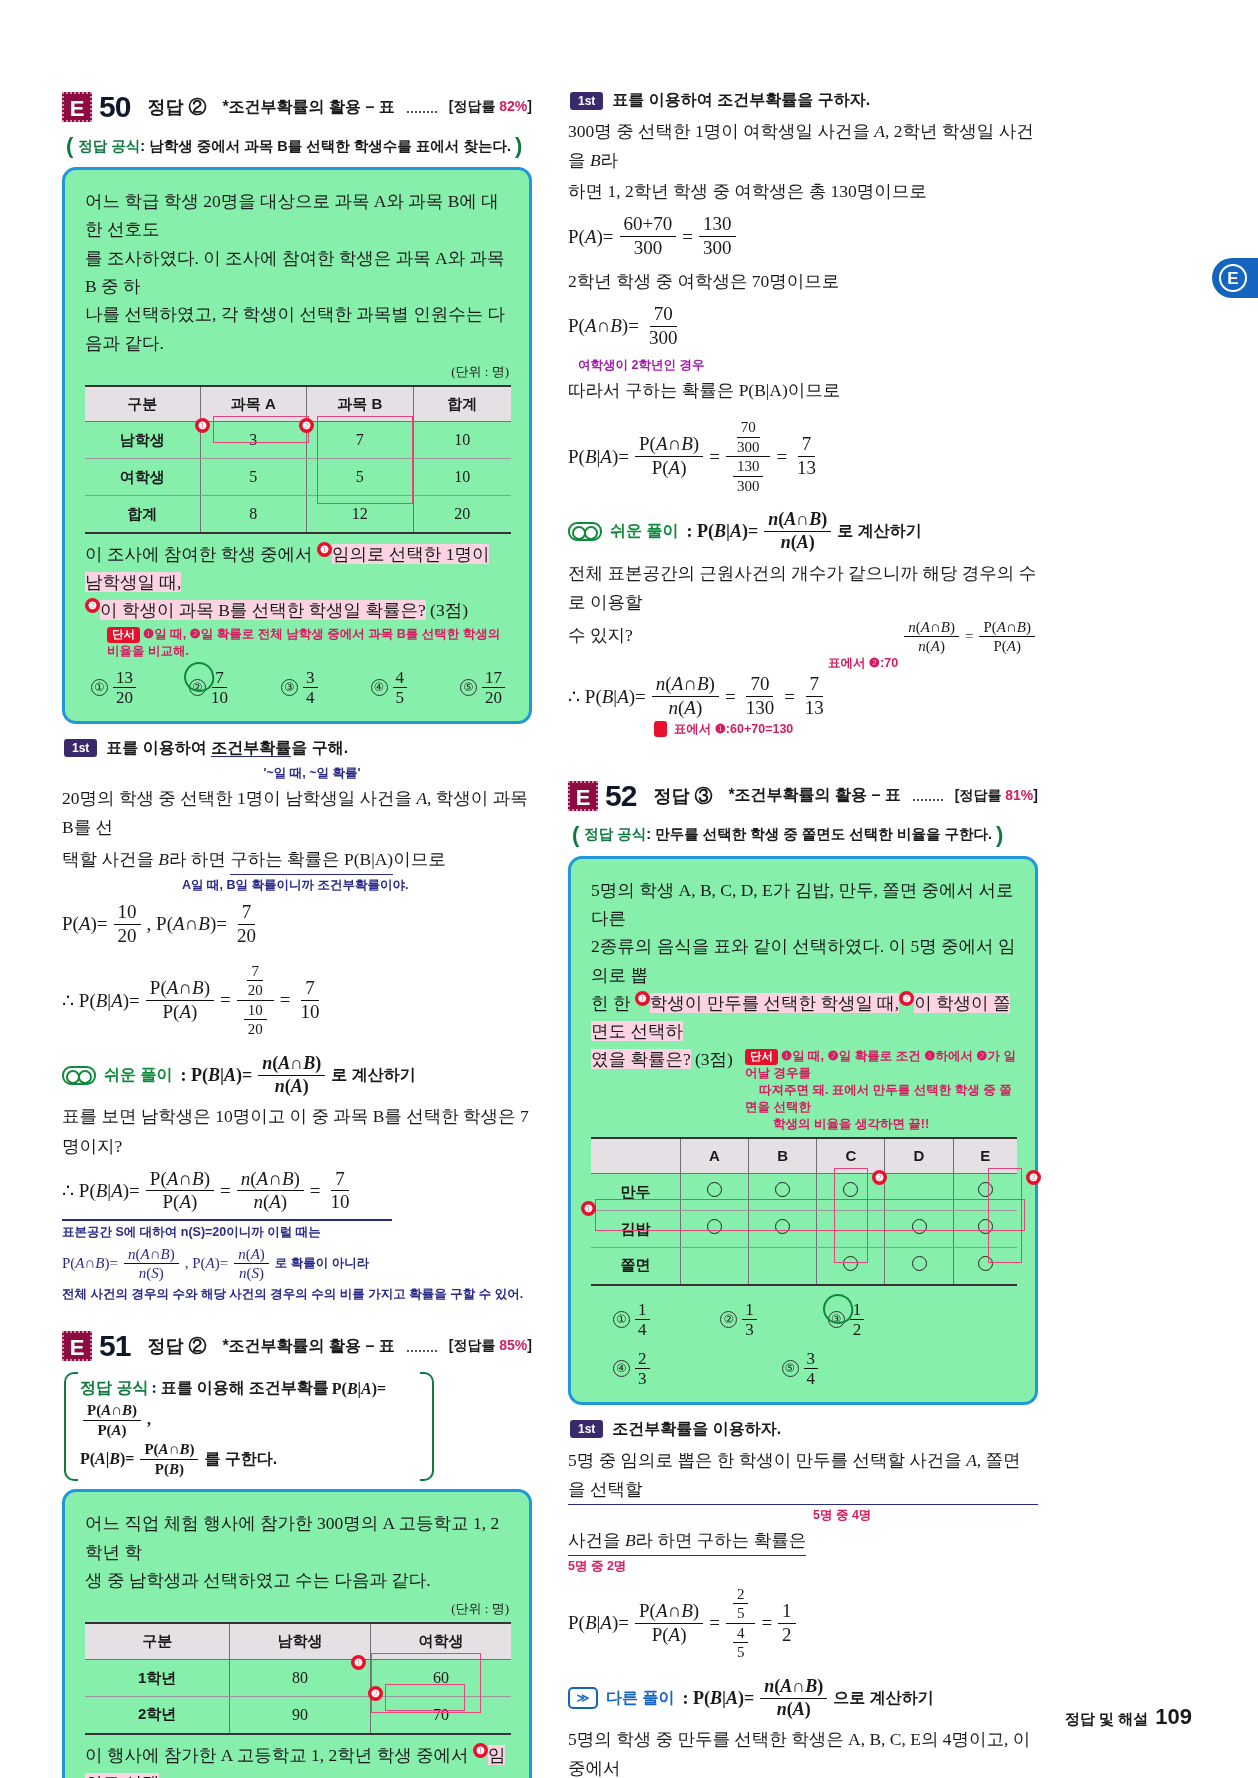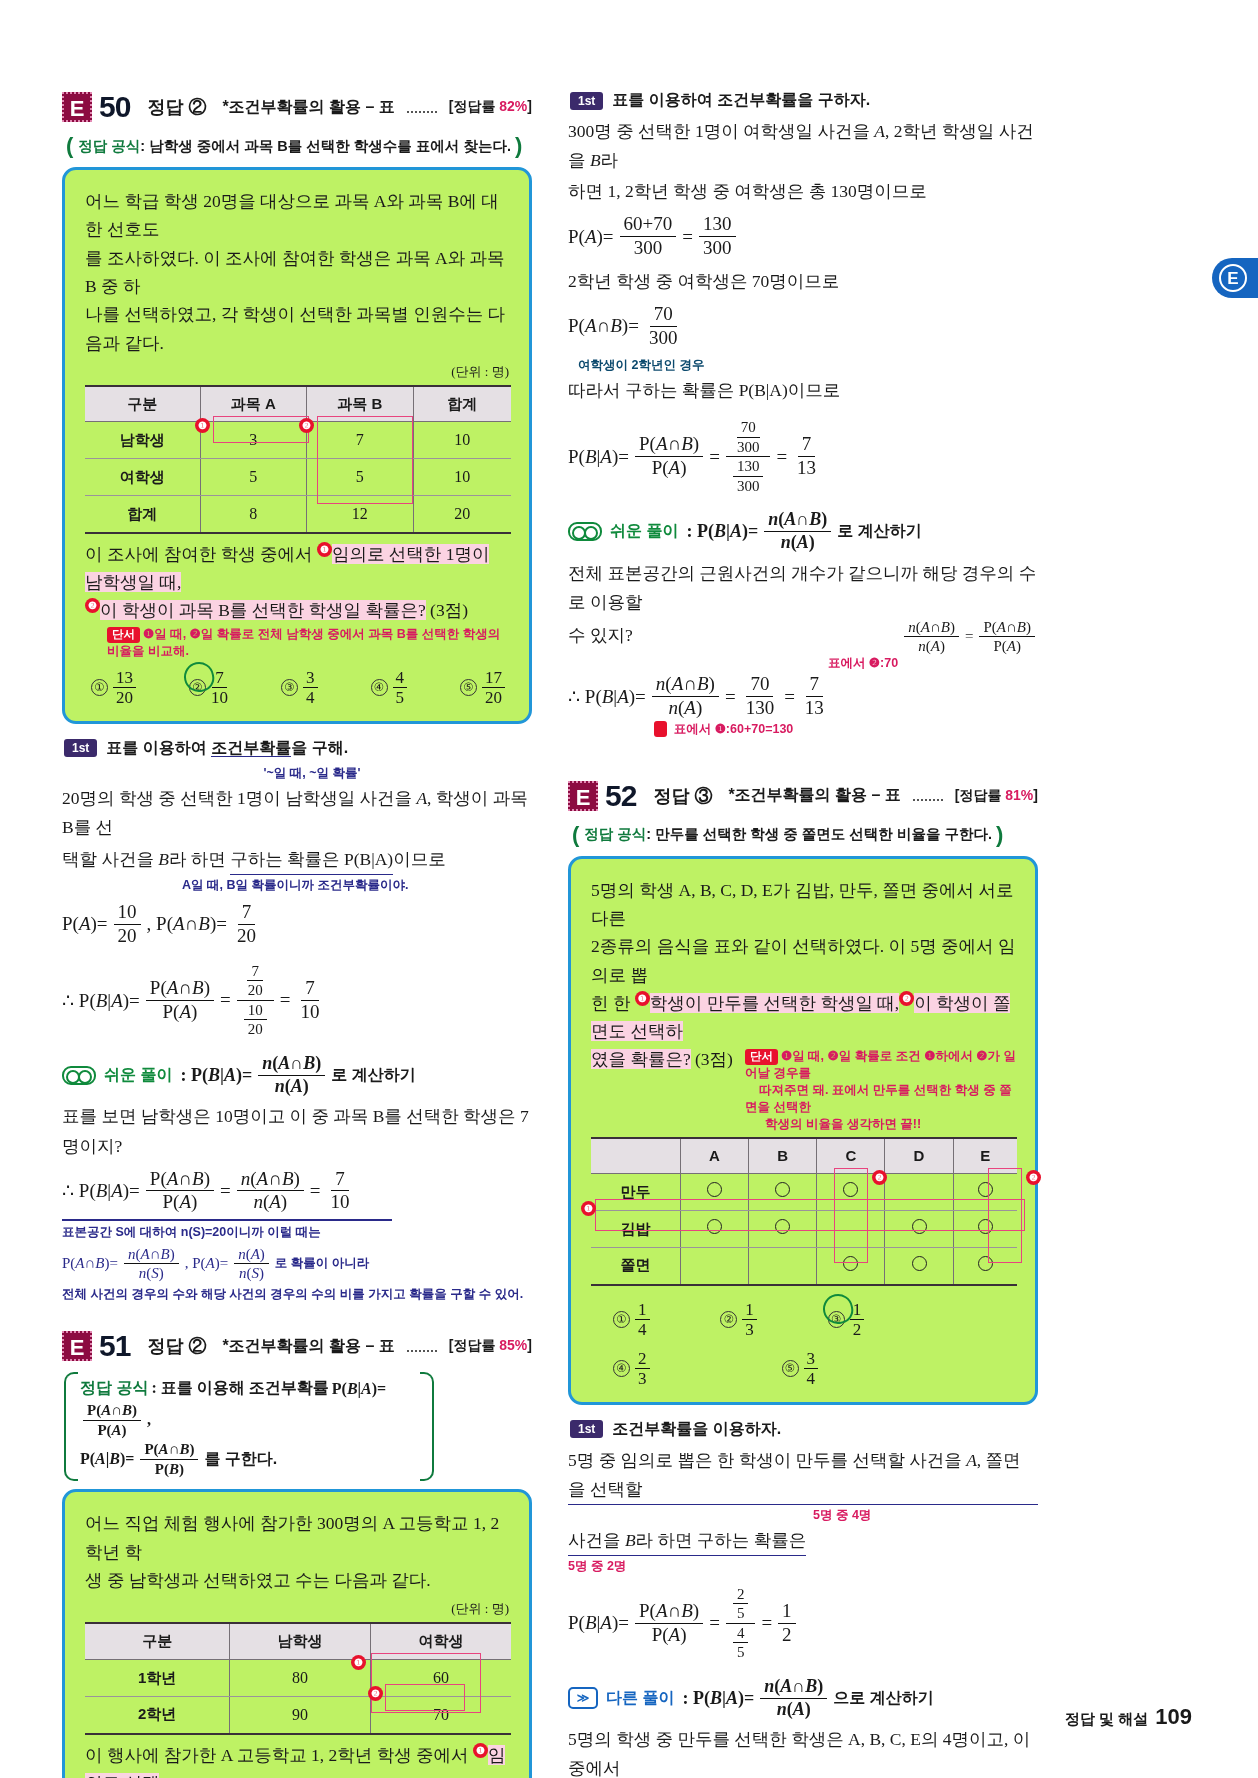--- a/index.html
+++ b/index.html
@@ -60,21 +60,21 @@
   .fx-box::before, .fx-box::after {
     content:""; position:absolute; top:0; bottom:0; width:12px;
     border:2.2px solid #0f7a3d;
   }
   .fx-box::before { left:0; border-right:none; border-radius:10px 0 0 10px; }
   .fx-box::after  { right:0; border-left:none; border-radius:0 10px 10px 0; }
 
   
   .qbox {
     border:3px solid #2196d8; border-radius:14px;
-    padding:17px 18px 14px 20px; background:#bef264;
+    padding:17px 18px 14px 20px; background:#86efac;
     font-size:17.5px; line-height:1.62;
   }
   .qtext { text-indent:0; }
   .unit { text-align:right; font-size:13px; margin:4px 2px 3px 0; }
 
   
   table.dt { border-collapse:collapse; width:100%; margin:2px 0 6px 0;
              font-family:"Liberation Sans", sans-serif; }
   table.dt th {
     background:#e5e0e4; font-size:15px; font-weight:bold; padding:5px 2px;
@@ -544,21 +544,21 @@
 
       <div class="sol">2학년 학생 중 여학생은 70명이므로</div>
 
       <div class="math">
         <span>P(<i>A</i>∩<i>B</i>)=</span>
         <span class="mfrac">
             <span class="num">70</span>
             <span class="den">300</span>
           </span>
       </div>
-      <div class="note" style="margin-left:10px; color:#0c4a6e;">여학생이 2학년인 경우</div>
+      <div class="note" style="margin-left:10px; color:#a21caf;">여학생이 2학년인 경우</div>
 
       <div class="sol">따라서 구하는 확률은 P(B|A)이므로</div>
 
       <div class="math" style="margin-top:14px">
         <span>P(<i>B</i>|<i>A</i>)=</span>
         <span class="mfrac">
             <span class="num">P(<i>A</i>∩<i>B</i>)</span>
             <span class="den">P(<i>A</i>)</span>
           </span>
         <span>=</span>
@@ -664,21 +664,21 @@
         <div style="font-size:17.5px; line-height:1.6;">
           <span>힌 한 </span><span class="rmark">❶</span><span class="hl">학생이 만두를 선택한 학생일 때,</span><span class="rmark">❷</span><span class="hl">이 학생이 쫄면도 선택하</span>
         </div>
         <div style="display:flex; align-items:flex-start; gap:12px;">
           <div style="font-size:17.5px; white-space:nowrap;">
             <span class="hl">였을 확률은?</span><span> (3점)</span>
           </div>
           <div class="hint" style="margin:3px 0 0 0;">
             <span class="danseo">단서</span><span>❶일 때, ❷일 확률로 조건 ❶하에서 ❷가 일어날 경우를</span><br>
             <span style="margin-left:14px;">따져주면 돼. 표에서 만두를 선택한 학생 중 쫄면을 선택한</span><br>
-            <span style="margin-left:20px;">학생의 비율을 생각하면 끝!!</span>
+            <span style="margin-left:28px;">학생의 비율을 생각하면 끝!!</span>
           </div>
         </div>
 
         <div class="rel" style="margin-top:4px">
           <table class="dt">
             <thead>
               <tr>
                 <th style="width:21%"></th>
                 <th style="width:16%">A</th>
                 <th style="width:16%">B</th>

